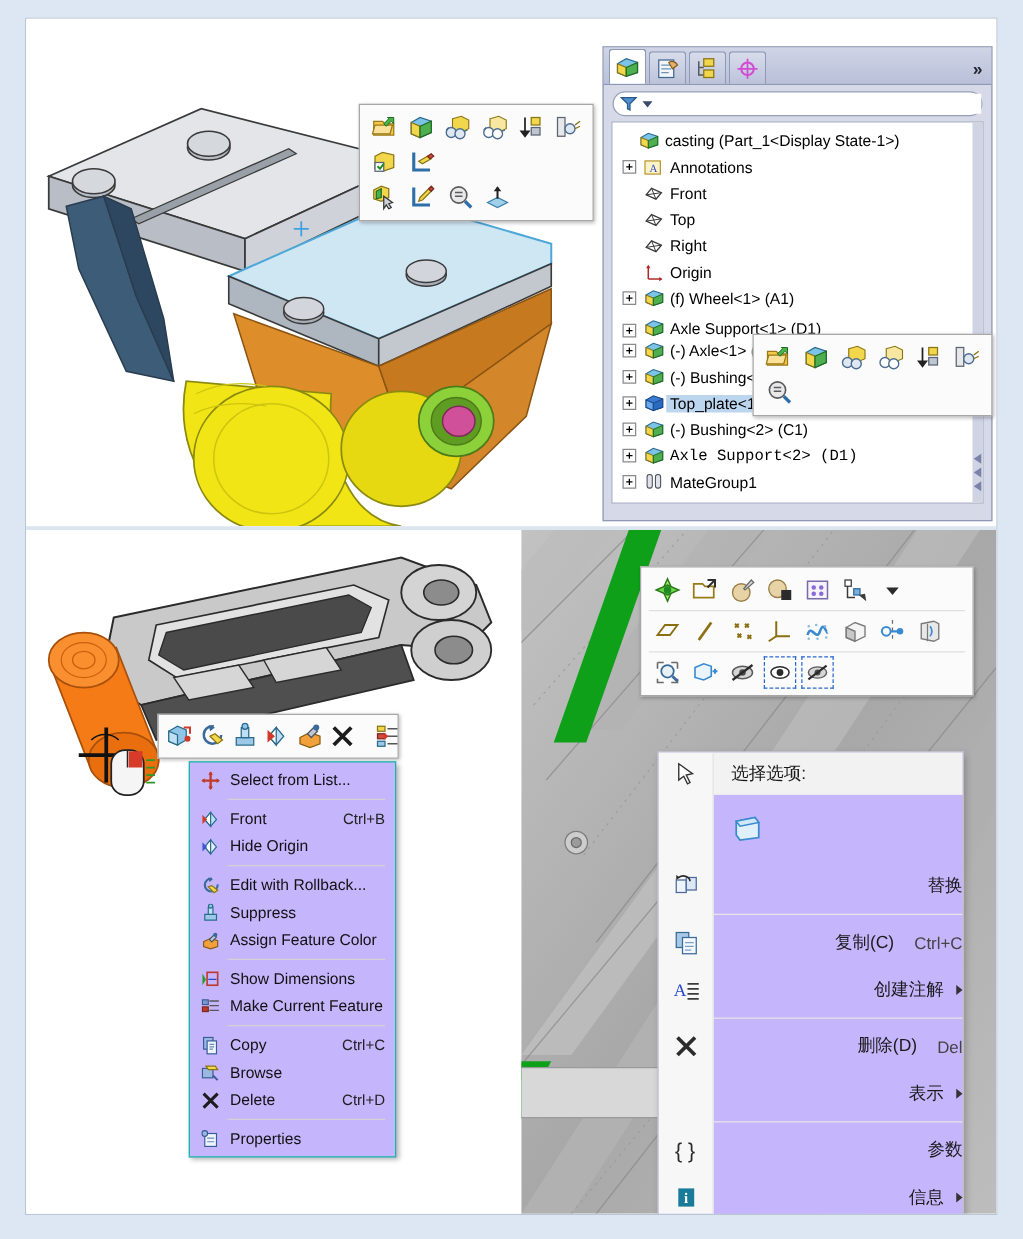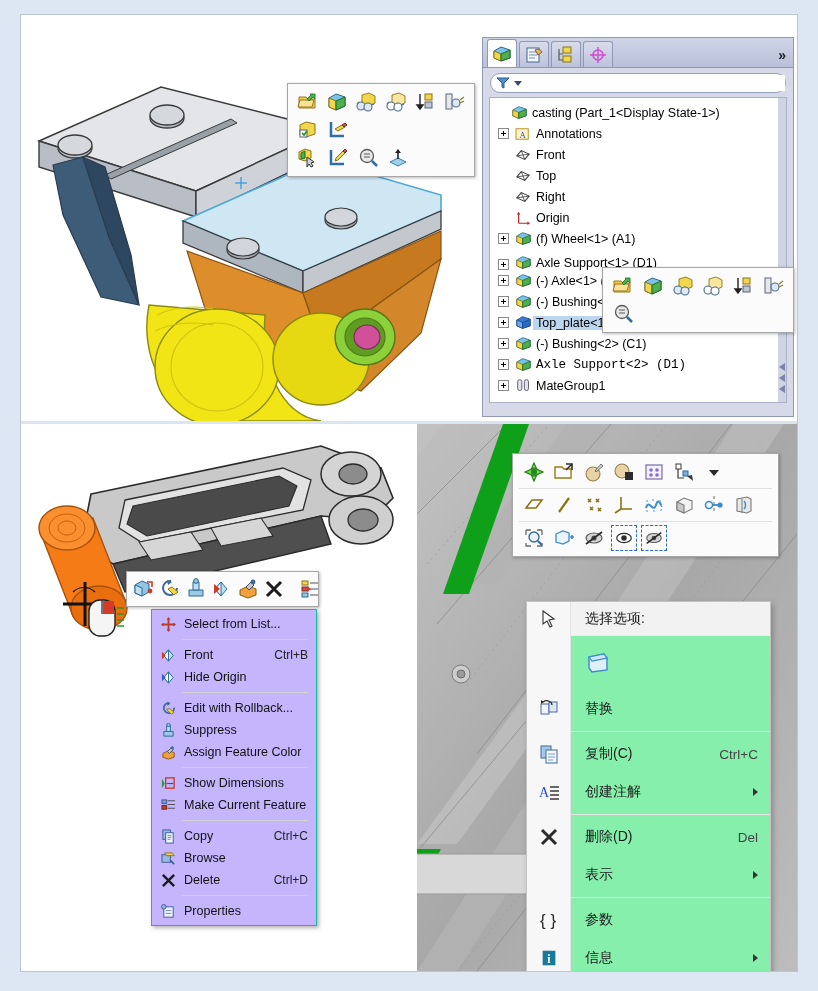--- a/index.html
+++ b/index.html
@@ -196,36 +196,37 @@
     width: 0; height: 0; margin-left: 12px;
     border-top: 4px solid transparent;
     border-bottom: 4px solid transparent;
     border-left: 5px solid #222;
   }
   .menu-sep { height: 1px; background: #d2d2d2; margin: 4px 8px 4px 30px; }
 
   
   .cmenu {
     position: absolute;
-    background: #86efac;
+    background: #c4b5fd;
     border: 1px solid #c3c3c3;
     box-shadow: 2px 3px 6px rgba(0,0,0,.25);
     font-size: 14px;
     color: #1a1a1a;
     display: flex;
+    text-align: right;
   }
   .cmenu-gutter {
     width: 44px; flex: none;
     background: #f7f7f7;
     border-right: 1px solid #e3e3e3;
   }
   .cmenu-list { flex: 1 1 auto; }
   .cmenu-row {
     display: flex; align-items: center;
-    height: 38px; padding-right: 12px;
+    height: 38px; padding-right: 0;
     position: relative;
   }
   .cmenu-row .cm-icon {
     position: absolute; left: -44px; width: 44px;
     display: flex; align-items: center; justify-content: center;
   }
   .cmenu-row .cm-label { flex: 1 1 auto; padding-left: 14px; }
   .cmenu-row .cm-accel { color: #444; font-size: 13.5px; padding-left: 16px; }
   .cmenu-row .cm-arrow {
     width: 0; height: 0; margin-left: 10px;

